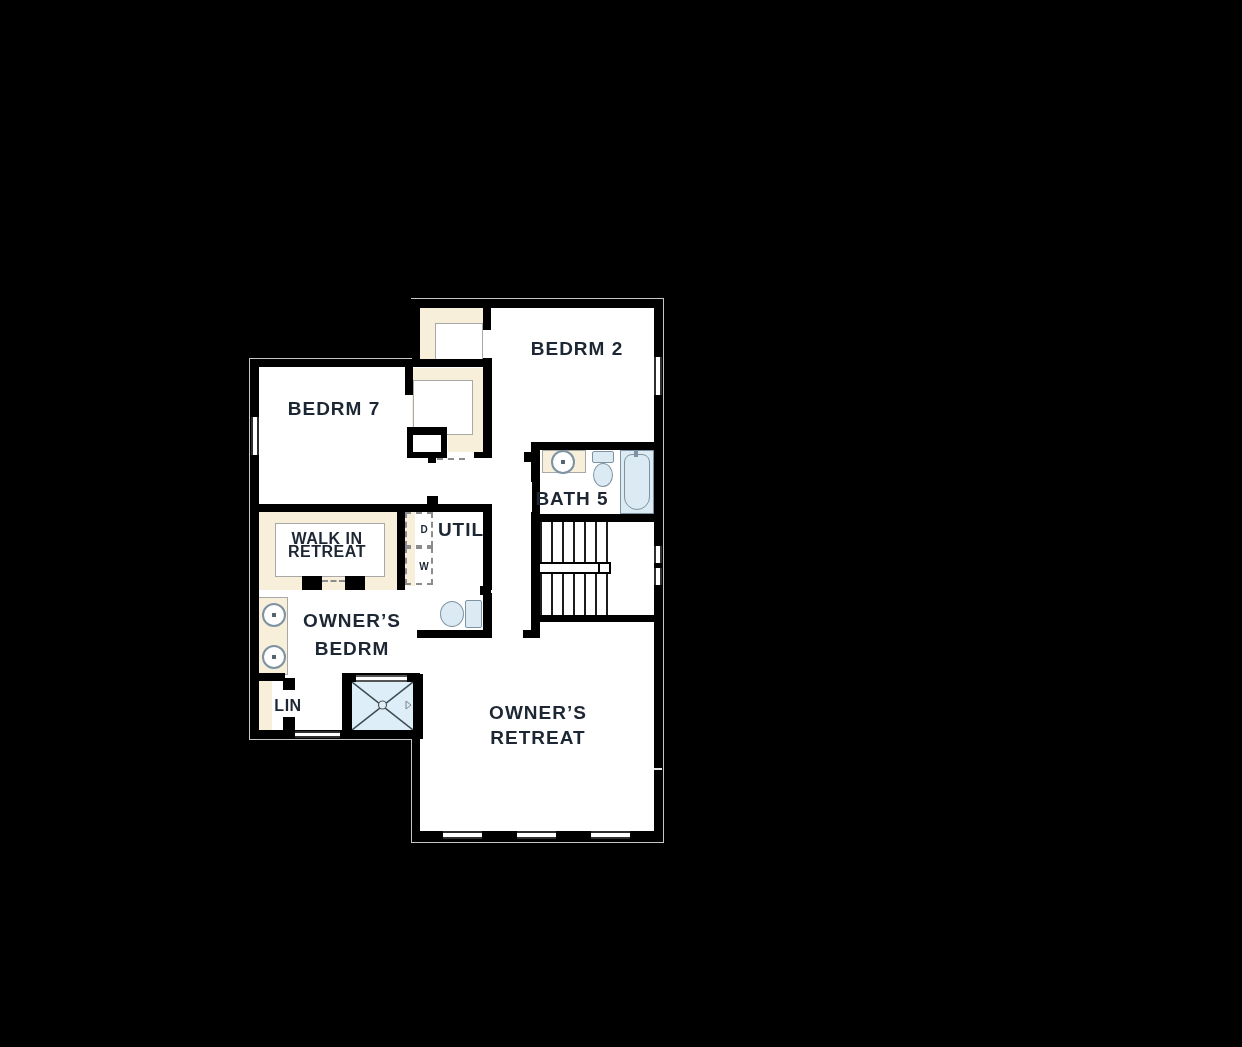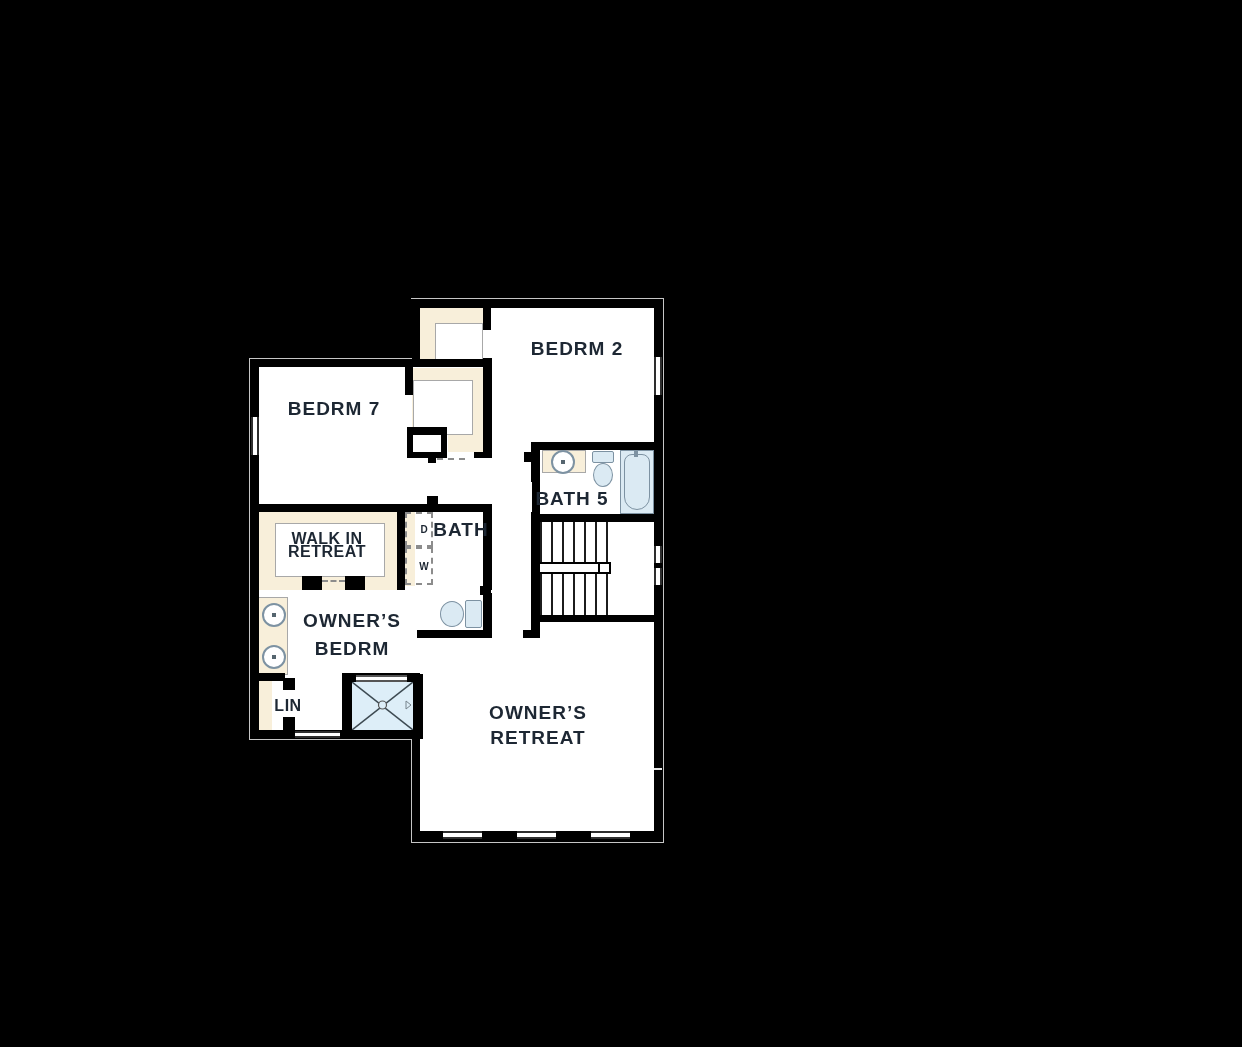--- a/index.html
+++ b/index.html
@@ -139,21 +139,21 @@
   <div class="r win-v" style="left:251px;top:417px;width:8px;height:38px"></div>
   <div class="r win-h" style="left:295px;top:731px;width:45px;height:7px"></div>
   <div class="r win-h" style="left:443px;top:831px;width:39px;height:8px"></div>
   <div class="r win-h" style="left:517px;top:831px;width:39px;height:8px"></div>
   <div class="r win-h" style="left:591px;top:831px;width:39px;height:8px"></div>
   <div class="r" style="left:654px;top:768px;width:8px;height:2px;background:#e8e8e8"></div>
 
   <div class="lbl lbl-lg" style="left:577px;top:349px">BEDRM 2</div>
   <div class="lbl lbl-lg" style="left:334px;top:409px">BEDRM 7</div>
   <div class="lbl lbl-lg" style="left:572px;top:499px">BATH 5</div>
-  <div class="lbl lbl-lg" style="left:461px;top:530px">BATH</div>
+  <div class="lbl lbl-lg" style="left:461px;top:530px">UTIL</div>
   <div class="lbl lbl-sm" style="left:327px;top:539px">WALK IN</div>
   <div class="lbl lbl-sm" style="left:327px;top:552px">RETREAT</div>
   <div class="lbl lbl-lg" style="left:352px;top:621px">OWNER’S</div>
   <div class="lbl lbl-lg" style="left:352px;top:649px">BEDRM</div>
   <div class="lbl lbl-sm" style="left:288px;top:706px">LIN</div>
   <div class="lbl lbl-lg" style="left:538px;top:713px">OWNER’S</div>
   <div class="lbl lbl-lg" style="left:538px;top:738px">RETREAT</div>
   <div class="lbl lbl-xs" style="left:424px;top:529px">D</div>
   <div class="lbl lbl-xs" style="left:424px;top:566px">W</div>
 

